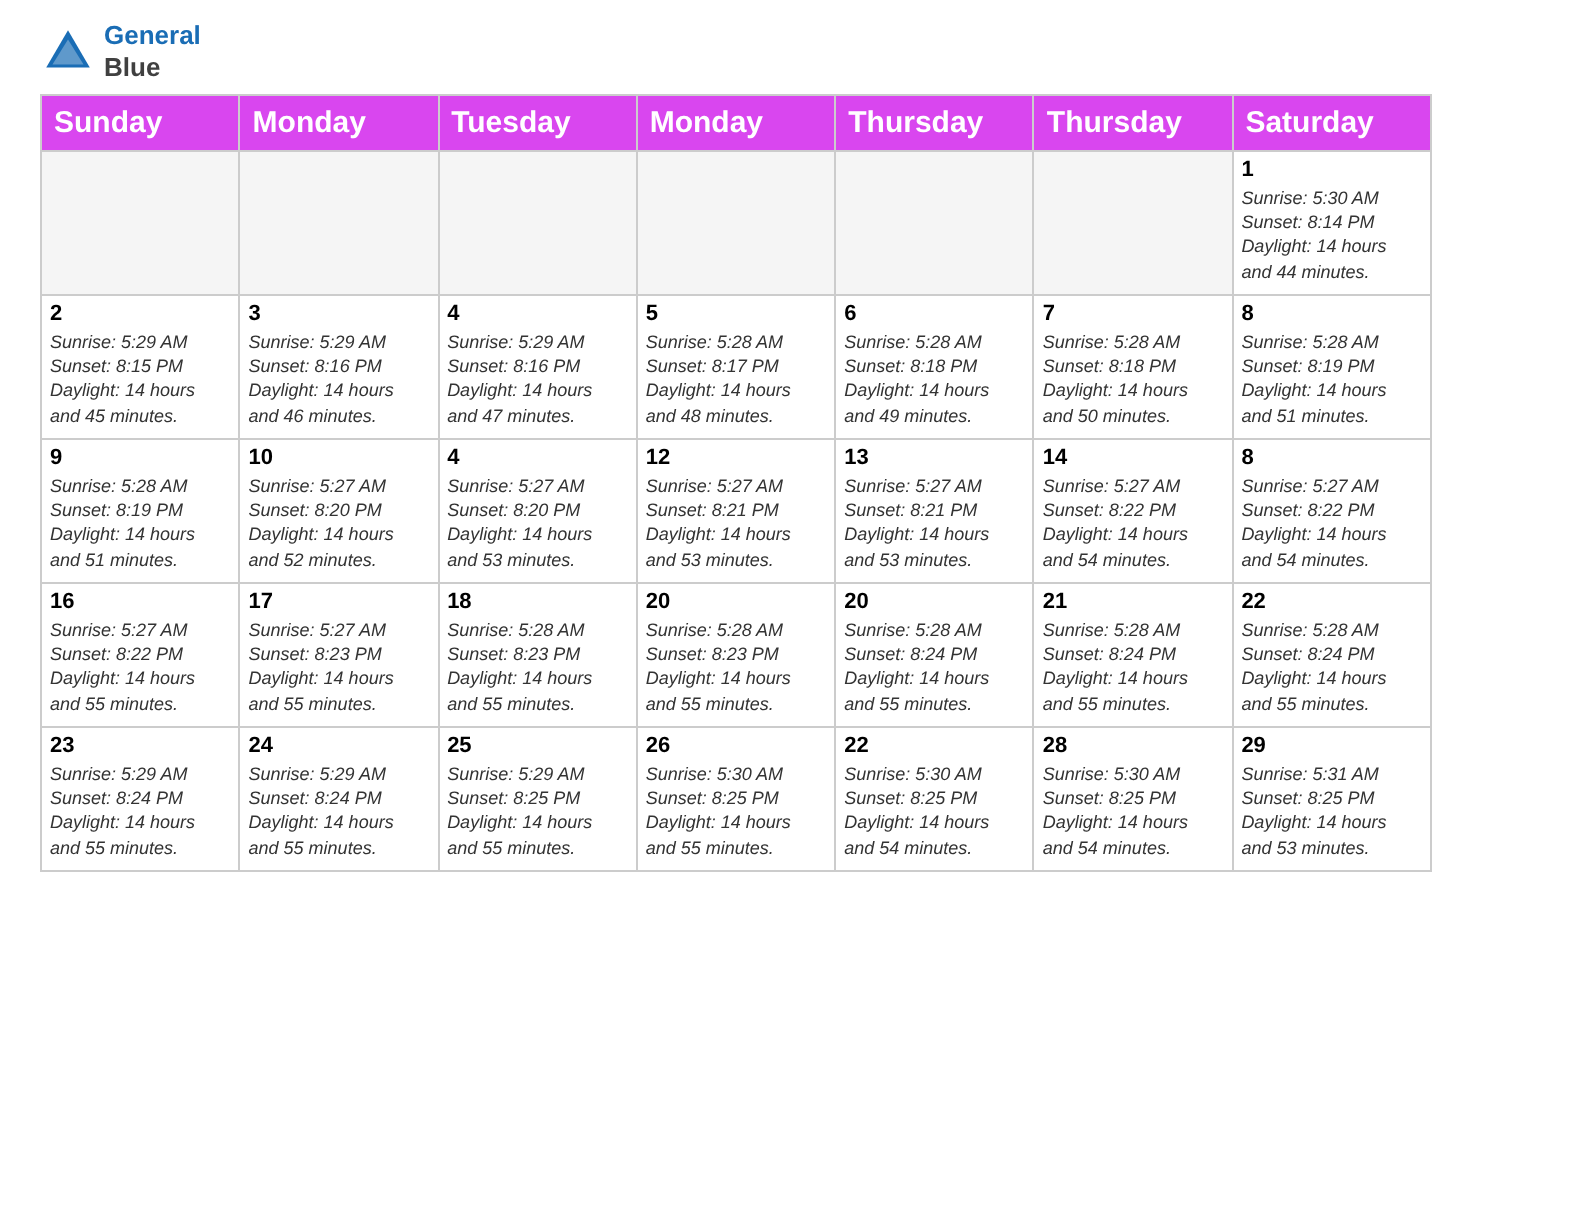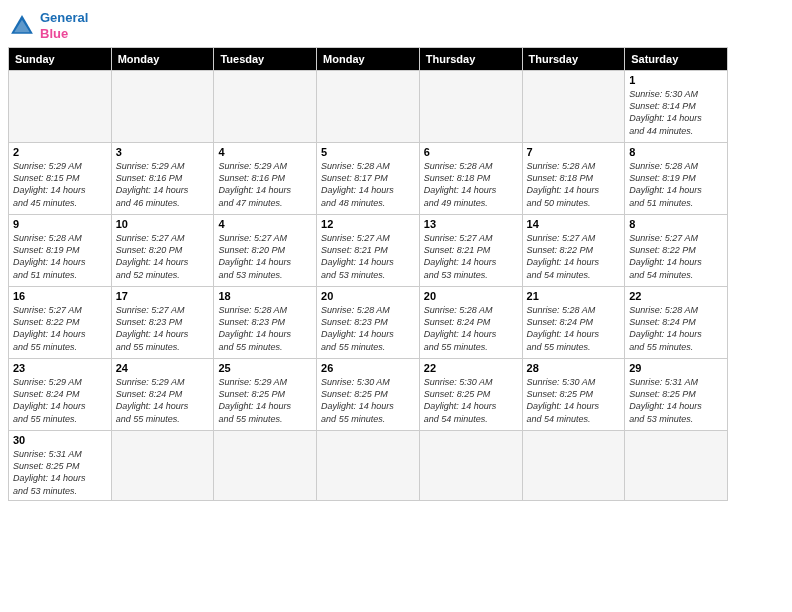--- a/index.html
+++ b/index.html
@@ -5,21 +5,21 @@
     * { margin: 0; padding: 0; box-sizing: border-box; }
     body {
       font-family: Arial, sans-serif;
       background: #fff;
       width: 792px;
       height: 612px;
       overflow: hidden;
     }
     .page {
       width: 736px;
-      padding: 10px 8px;
+      padding: 10px 20px;
     }
     .header {
       display: flex;
       justify-content: space-between;
       align-items: flex-start;
       margin-bottom: 6px;
     }
     .logo {
       display: flex;
       align-items: center;
@@ -49,25 +49,25 @@
     .subtitle {
       font-size: 13px;
       color: #444;
     }
     .calendar {
       width: 100%;
       border-collapse: collapse;
       font-size: 9.5px;
     }
     .calendar th {
-      background-color: #000000;
+      background-color: #d946ef;
       color: #fff;
       text-align: left;
       padding: 5px 6px;
-      font-size: 11px;
+      font-size: 15px;
       font-weight: bold;
       border: 1px solid #ccc;
     }
     .calendar td {
       border: 1px solid #ccc;
       vertical-align: top;
       padding: 3px 4px;
       width: calc(100% / 7);
       height: 72px;
       background: #fff;
@@ -96,21 +96,21 @@
 
 <div class="page">
   <div class="header">
     <div class="logo">
       <svg class="logo-icon" viewBox="0 0 36 36">
         <polygon points="18,4 32,28 4,28" fill="#1a6db5"></polygon>
         <polygon points="18,10 28,26 8,26" fill="#fff" opacity="0.3"></polygon>
       </svg>
       <div class="logo-text">
         <div><span>General</span></div>
-        <div><span style="color:#ec4899">Blue</span></div>
+        <div><span style="color:#404040">Blue</span></div>
       </div>
     </div>
     <div class="title-block">
       <div class="month-title"></div>
       <div class="subtitle"></div>
     </div>
   </div>
 
   <table class="calendar">
     <thead>
@@ -250,27 +250,15 @@
           </td>
           <td>
             <span class="day-number">28</span>
             <div class="day-info">Sunrise: 5:30 AM<br>Sunset: 8:25 PM<br>Daylight: 14 hours<br>and 54 minutes.</div>
           </td>
           <td>
             <span class="day-number">29</span>
             <div class="day-info">Sunrise: 5:31 AM<br>Sunset: 8:25 PM<br>Daylight: 14 hours<br>and 53 minutes.</div>
           </td>
         </tr>
-        <tr class="last-row">
-          <td>
-            <span class="day-number">30</span>
-            <div class="day-info">Sunrise: 5:31 AM<br>Sunset: 8:25 PM<br>Daylight: 14 hours<br>and 53 minutes.</div>
-          </td>
-          <td class="empty"></td>
-          <td class="empty"></td>
-          <td class="empty"></td>
-          <td class="empty"></td>
-          <td class="empty"></td>
-          <td class="empty"></td>
-        </tr>
       </tbody>
   </table>
 </div>
 
 </body></html>

